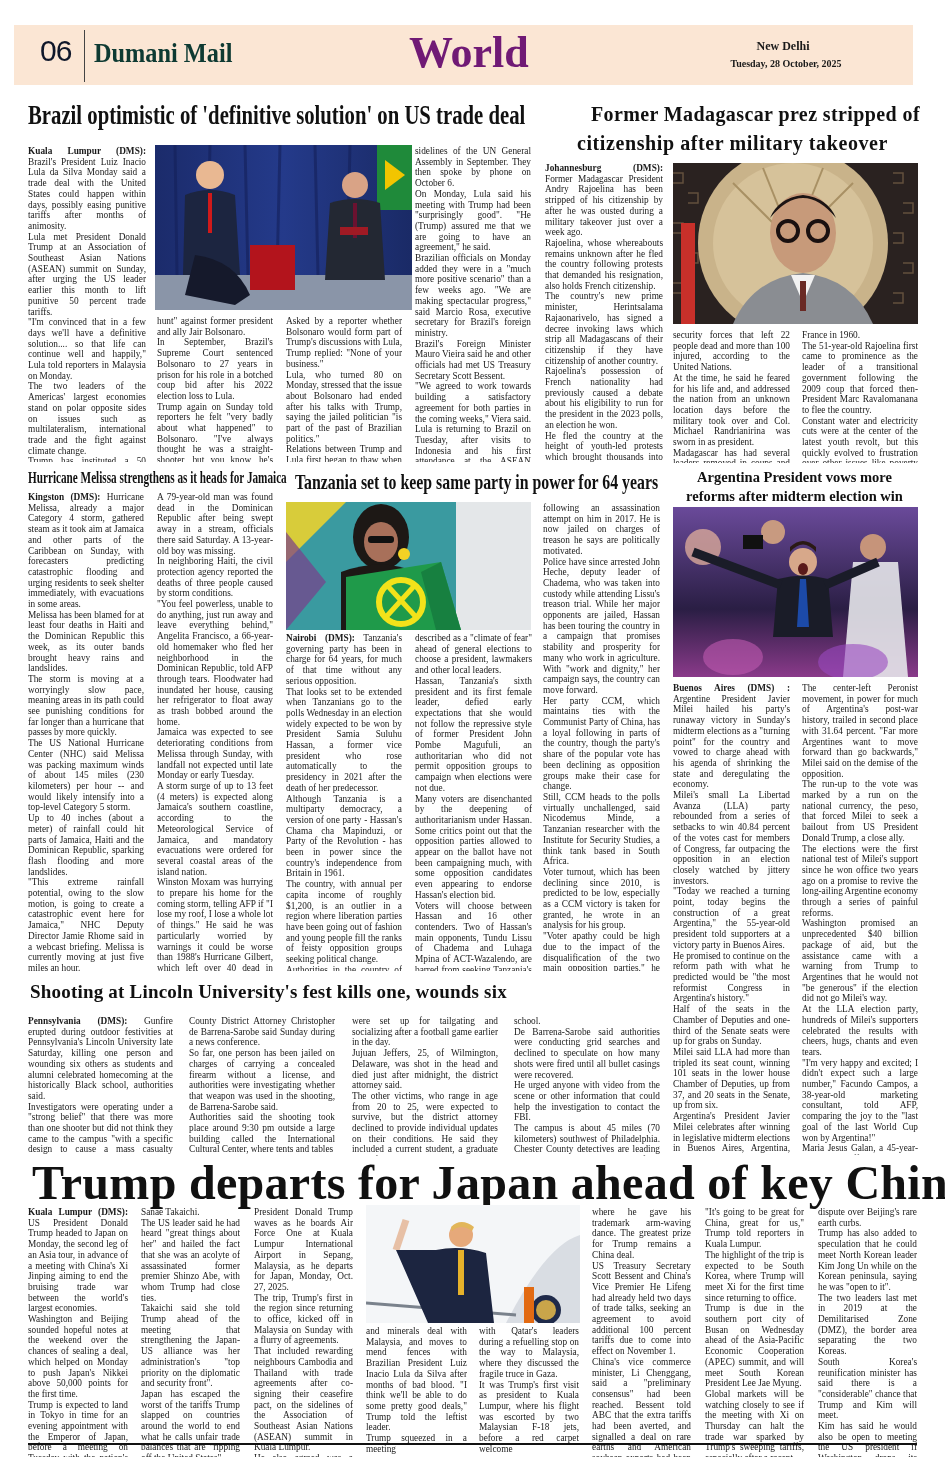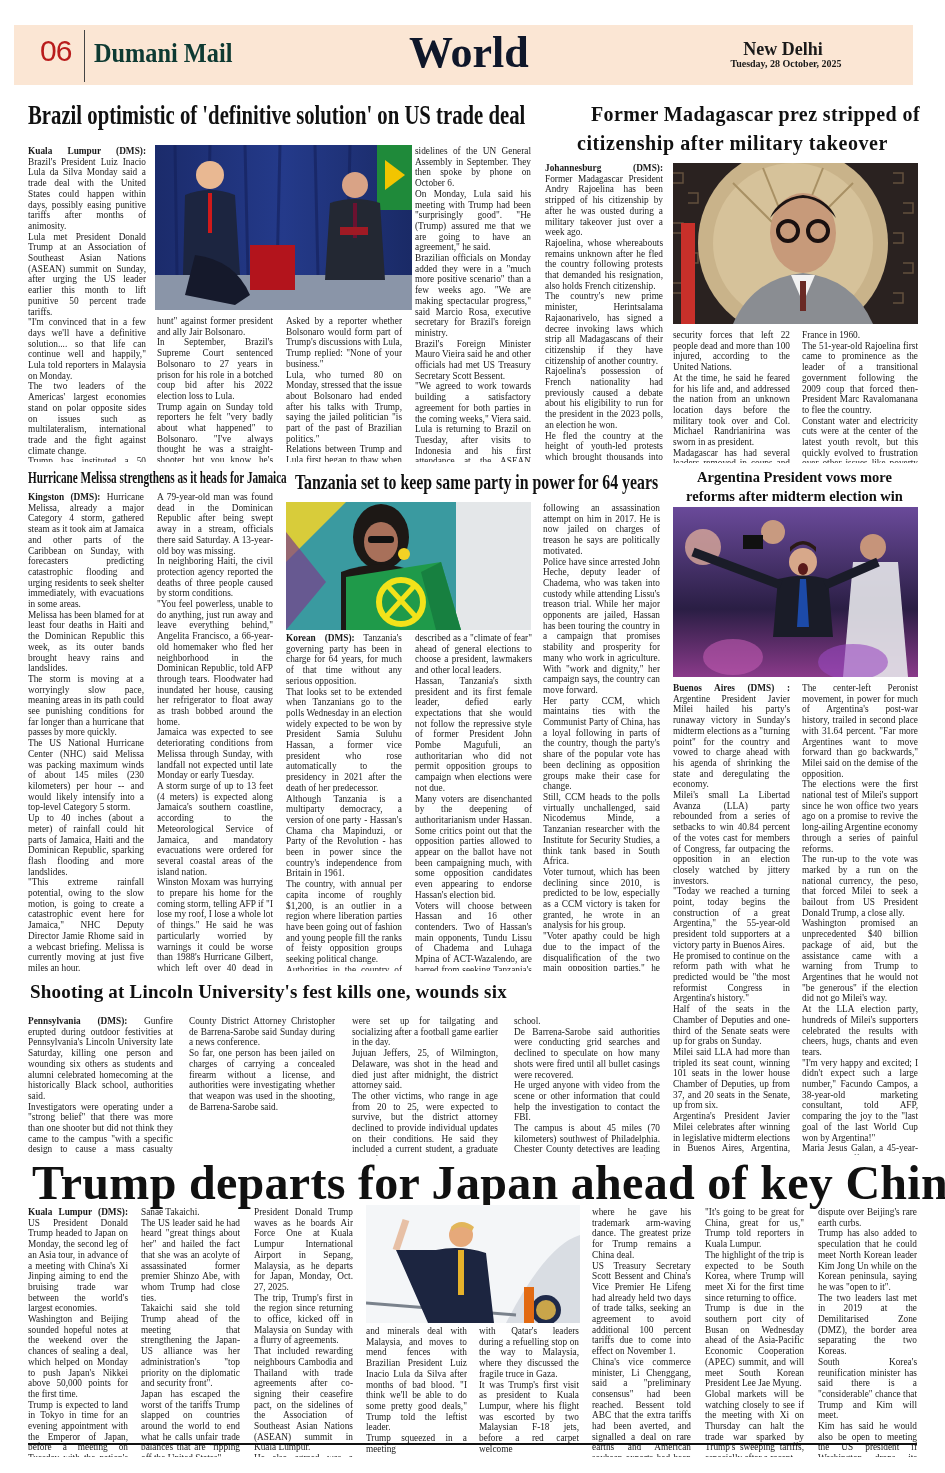--- a/index.html
+++ b/index.html
@@ -1,24 +1,24 @@
 <!DOCTYPE html>
 <html><head>
 <meta charset="utf-8">
 <style>
   * { box-sizing: border-box; margin: 0; padding: 0; }
   html, body { width: 945px; height: 1473px; background: #ffffff; overflow: hidden; }
   body { position: relative; font-family: "Liberation Serif", serif; color: #1a1a1a; }
 
   .masthead { position: absolute; left: 14px; top: 25px; width: 899px; height: 60px; background: #fbe6d4; }
-  .page-num { position: absolute; left: 26px; top: 9px; font-family: "Liberation Sans", sans-serif; font-weight: 300; font-size: 30px; color: #b91c1c; letter-spacing: -1px; }
+  .page-num { position: absolute; left: 26px; top: 9px; font-family: "Liberation Sans", sans-serif; font-weight: 300; font-size: 30px; color: #0f172a; letter-spacing: -1px; }
   .mast-sep { position: absolute; left: 70px; top: 5px; width: 1px; height: 52px; background: #444; }
   .paper-name { position: absolute; left: 80px; top: 13px; font-family: "Liberation Serif", serif; font-weight: 700; font-size: 27px; color: #0e3a32; transform: scaleX(0.9); transform-origin: left center; }
-  .section-title { position: absolute; left: 395px; top: 2px; font-family: "Liberation Serif", serif; font-weight: 700; font-size: 44px; color: #0f172a; }
-  .place { position: absolute; right: 55px; top: 14px; width: 150px; text-align: center; font-weight: 700; font-size: 18px; }
+  .section-title { position: absolute; left: 395px; top: 2px; font-family: "Liberation Serif", serif; font-weight: 700; font-size: 44px; color: #701a75; }
+  .place { position: absolute; right: 55px; top: 14px; width: 150px; text-align: center; font-weight: 700; font-size: 12px; }
   .dateline { position: absolute; right: 42px; top: 33px; width: 170px; text-align: center; font-weight: 700; font-size: 10px; }
 
   .hl { position: absolute; font-family: "Liberation Serif", serif; font-weight: 700; color: #111; line-height: 1.05; white-space: nowrap; }
   .col { position: absolute; font-size: 9.3px; line-height: 10.7px; text-align: justify; color: #1a1a1a; overflow: hidden; }
   .col p { margin: 0; }
   .col b { font-weight: 700; }
 
   .photo { position: absolute; overflow: hidden; }
   .rule { position: absolute; background: #111; }
 </style>
@@ -176,21 +176,21 @@
       <path d="M55 70 Q95 55 130 70 L130 128 L55 128Z" fill="#1d1815"></path>
       <circle cx="118" cy="52" r="6" fill="#f3d224"></circle>
       <polygon points="60,75 155,60 175,128 60,128" fill="#1f9a4a"></polygon>
       <polygon points="155,60 175,128 150,128 135,70" fill="#178040"></polygon>
       <circle cx="115" cy="100" r="22" fill="none" stroke="#f3e21a" stroke-width="6"></circle>
       <line x1="100" y1="82" x2="130" y2="115" stroke="#f3e21a" stroke-width="5"></line>
       <line x1="130" y1="82" x2="100" y2="115" stroke="#f3e21a" stroke-width="5"></line>
     </svg>
   </div>
   <div class="col" style="left:286px; top:633px; width:116px; height:338px;">
-    <p><b>Korean (DMS):</b> <span>Tanzania's governing party has been in charge for 64 years, for much of that time without any serious opposition.</span></p>
+    <p><b>Nairobi (DMS):</b> <span>Tanzania's governing party has been in charge for 64 years, for much of that time without any serious opposition.</span></p>
     <p>That looks set to be extended when Tanzanians go to the polls Wednesday in an election widely expected to be won by President Samia Suluhu Hassan, a former vice president who rose automatically to the presidency in 2021 after the death of her predecessor.</p>
     <p>Although Tanzania is a multiparty democracy, a version of one party - Hassan's Chama cha Mapinduzi, or Party of the Revolution - has been in power since the country's independence from Britain in 1961.</p>
     <p>The country, with annual per capita income of roughly $1,200, is an outlier in a region where liberation parties have been going out of fashion and young people fill the ranks of feisty opposition groups seeking political change.</p>
     <p>Authorities in the country of 68 million people have cracked down on opposition leaders, civic groups, journalists and others in what Amnesty International has</p>
   </div>
   <div class="col" style="left:415px; top:633px; width:117px; height:338px;">
     <p>described as a "climate of fear" ahead of general elections to choose a president, lawmakers and other local leaders.</p>
     <p>Hassan, Tanzania's sixth president and its first female leader, defied early expectations that she would not follow the repressive style of former President John Pombe Magufuli, an authoritarian who did not permit opposition groups to campaign when elections were not due.</p>
     <p>Many voters are disenchanted by the deepening of authoritarianism under Hassan. Some critics point out that the opposition parties allowed to appear on the ballot have not been campaigning much, with some opposition candidates even appearing to endorse Hassan's election bid.</p>
     <p>Voters will choose between Hassan and 16 other contenders. Two of Hassan's main opponents, Tundu Lissu of Chadema and Luhaga Mpina of ACT-Wazalendo, are barred from seeking Tanzania's presidency.</p>
@@ -240,38 +240,39 @@
     <p><b>Buenos Aires (DMS) :</b> <span>Argentine President Javier Milei hailed his party's runaway victory in Sunday's midterm elections as a "turning point" for the country and vowed to charge ahead with his agenda of shrinking the state and deregulating the economy.</span></p>
     <p>Milei's small La Libertad Avanza (LLA) party rebounded from a series of setbacks to win 40.84 percent of the votes cast for members of Congress, far outpacing the opposition in an election closely watched by jittery investors.</p>
     <p>"Today we reached a turning point, today begins the construction of a great Argentina," the 55-year-old president told supporters at a victory party in Buenos Aires.</p>
     <p>He promised to continue on the reform path with what he predicted would be "the most reformist Congress in Argentina's history."</p>
     <p>Half of the seats in the Chamber of Deputies and one-third of the Senate seats were up for grabs on Sunday.</p>
     <p>Milei said LLA had more than tripled its seat count, winning 101 seats in the lower house Chamber of Deputies, up from 37, and 20 seats in the Senate, up from six.</p>
     <p>Argentina's President Javier Milei celebrates after winning in legislative midterm elections in Buenos Aires, Argentina, Sunday, Oct. 26, 2025. Argentina votes in midterm elections set to test President Milei's mandate and US support</p>
   </div>
   <div class="col" style="left:802px; top:683px; width:116px; height:472px;">
     <p>The center-left Peronist movement, in power for much of Argentina's post-war history, trailed in second place with 31.64 percent. "Far more Argentines want to move forward than go backwards," Milei said on the demise of the opposition.</p>
+    <p>The run-up to the vote was marked by a run on the national currency, the peso, that forced Milei to seek a bailout from US President Donald Trump, a close ally.</p>
     <p>The elections were the first national test of Milei's support since he won office two years ago on a promise to revive the long-ailing Argentine economy through a series of painful reforms.</p>
-    <p>The run-up to the vote was marked by a run on the national currency, the peso, that forced Milei to seek a bailout from US President Donald Trump, a close ally.</p>
     <p>Washington promised an unprecedented $40 billion package of aid, but the assistance came with a warning from Trump to Argentines that he would not "be generous" if the election did not go Milei's way.</p>
     <p>At the LLA election party, hundreds of Milei's supporters celebrated the results with cheers, hugs, chants and even tears.</p>
     <p>"I'm very happy and excited; I didn't expect such a large number," Facundo Campos, a 38-year-old marketing consultant, told AFP, comparing the joy to the "last goal of the last World Cup won by Argentina!"</p>
     <p>Maria Jesus Galan, a 45-year-old health official, said that while there "some room for improvement" in Milei's government, "it has a great future."</p>
   </div>
 </article>
 
 <article>
   <h2 class="hl" style="left:30px; top:982px; font-size:19px; letter-spacing:0.2px; width:640px;">Shooting at Lincoln University's fest kills one, wounds six</h2>
   <div class="col" style="left:28px; top:1016px; width:145px; height:140px;">
     <p><b>Pennsylvania (DMS):</b> <span>Gunfire erupted during outdoor festivities at Pennsylvania's Lincoln University late Saturday, killing one person and wounding six others as students and alumni celebrated homecoming at the historically Black school, authorities said.</span></p>
     <p>Investigators were operating under a "strong belief" that there was more than one shooter but did not think they came to the campus "with a specific design to cause a mass casualty event," Chester</p>
   </div>
   <div class="col" style="left:189px; top:1016px; width:146px; height:140px;">
     <p>County District Attorney Christopher de Barrena-Sarobe said Sunday during a news conference.</p>
     <p>So far, one person has been jailed on charges of carrying a concealed firearm without a license, and authorities were investigating whether that weapon was used in the shooting, de Barrena-Sarobe said.</p>
+    <p>Authorities said the shooting took place around 9:30 pm outside a large building called the International Cultural Center, where tents and tables</p>
   </div>
   <div class="col" style="left:352px; top:1016px; width:146px; height:140px;">
     <p>were set up for tailgating and socializing after a football game earlier in the day.</p>
     <p>Jujuan Jeffers, 25, of Wilmington, Delaware, was shot in the head and died just after midnight, the district attorney said.</p>
     <p>The other victims, who range in age from 20 to 25, were expected to survive, but the district attorney declined to provide individual updates on their conditions. He said they included a current student, a graduate and four people with no direct affiliation to the</p>
   </div>
   <div class="col" style="left:514px; top:1016px; width:146px; height:140px;">
     <p>school.</p>
     <p>De Barrena-Sarobe said authorities were conducting grid searches and declined to speculate on how many shots were fired until all bullet casings were recovered.</p>
     <p>He urged anyone with video from the scene or other information that could help the investigation to contact the FBI.</p>

